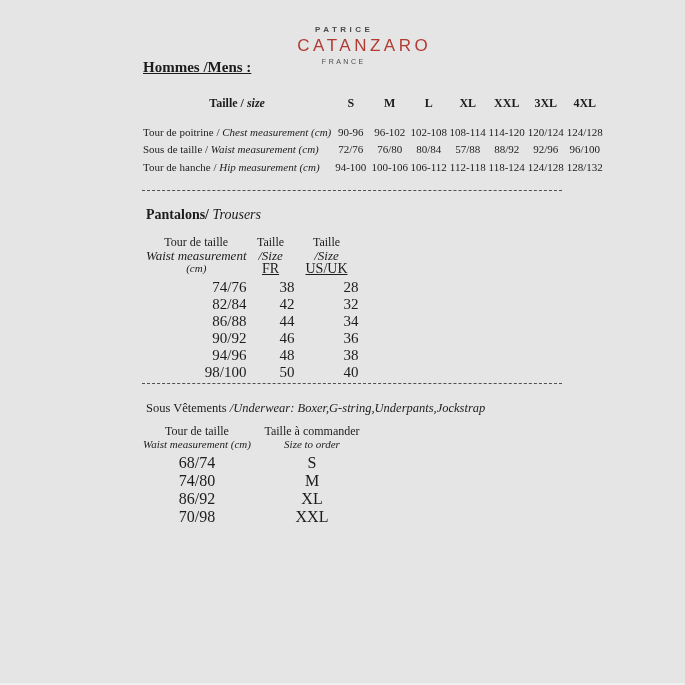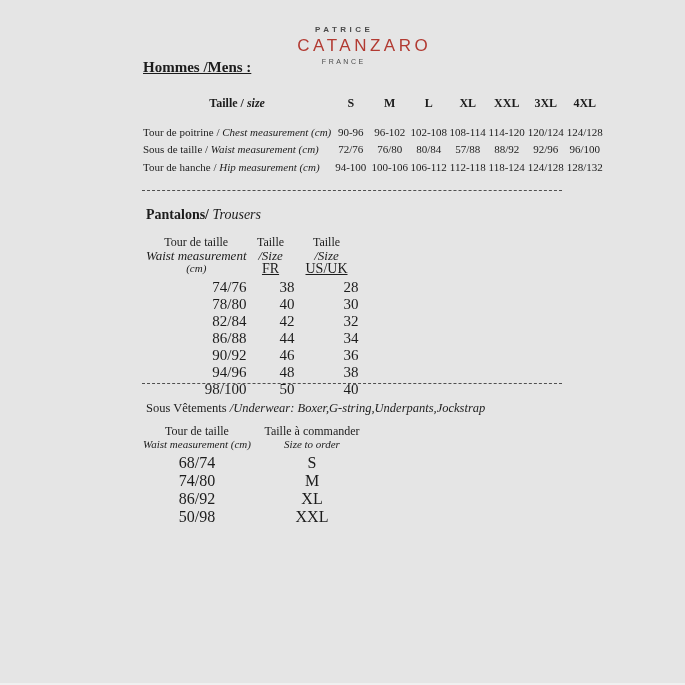--- a/index.html
+++ b/index.html
@@ -145,25 +145,20 @@
         </th>
       </tr>
     </thead>
     <tbody>
       <tr>
         <td>74/76</td>
         <td>38</td>
         <td>28</td>
       </tr>
       <tr>
-        <td>78/80</td>
-        <td>40</td>
-        <td>30</td>
-      </tr>
-      <tr>
         <td>82/84</td>
         <td>42</td>
         <td>32</td>
       </tr>
       <tr>
         <td>86/88</td>
         <td>44</td>
         <td>34</td>
       </tr>
       <tr>
@@ -210,20 +205,20 @@
       </tr>
       <tr>
         <td>74/80</td>
         <td>M</td>
       </tr>
       <tr>
         <td>86/92</td>
         <td>XL</td>
       </tr>
       <tr>
-        <td>50/98</td>
+        <td>70/98</td>
         <td>XXL</td>
       </tr>
     </tbody>
   </table>
 
   <div class="bottom-edge"></div>
 </div>
 
 </body></html>

